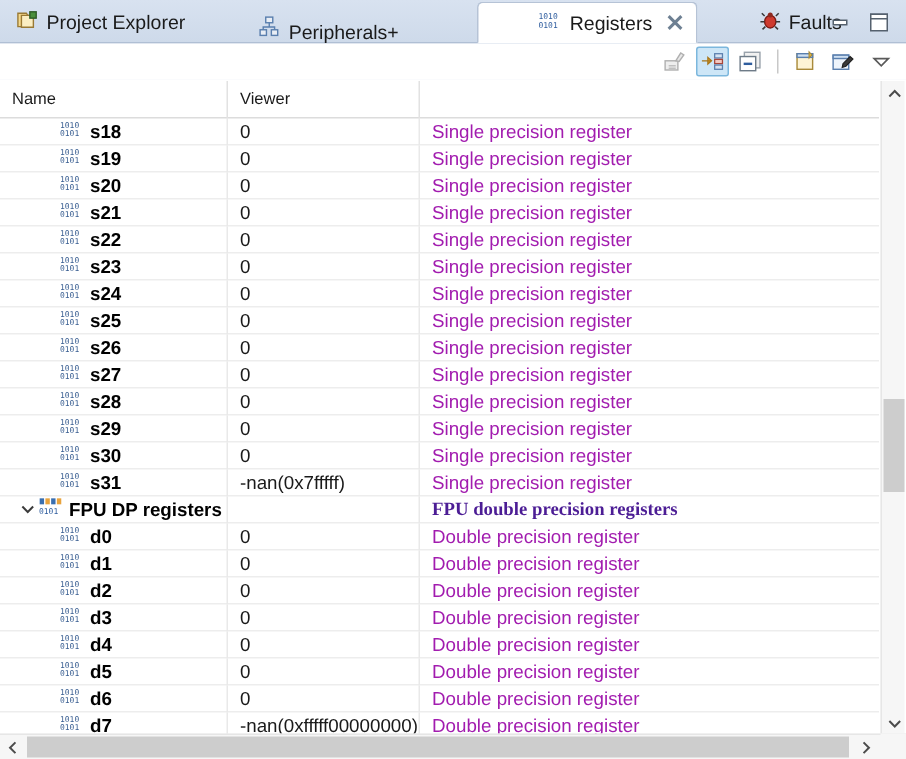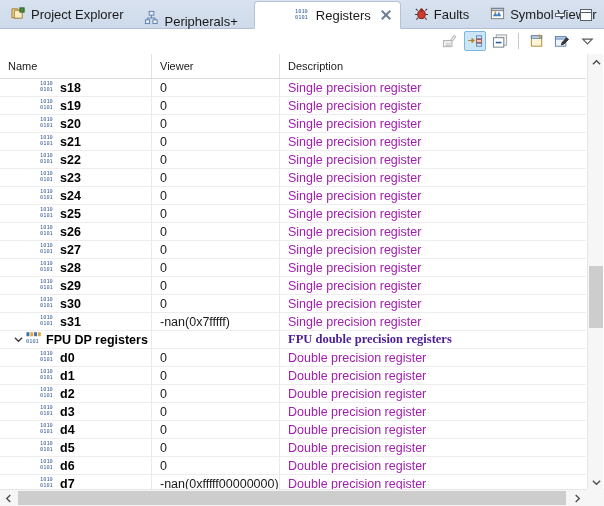--- a/index.html
+++ b/index.html
@@ -15,20 +15,21 @@
     width: 604px; height: 506px;
     background: #d4dfee;
   }
 
   
   .tabbar {
     position: absolute; left: 0; top: 0; width: 604px; height: 29px;
     background: linear-gradient(to bottom, #d8e2f0 0%, #cedaea 100%);
     display: flex; align-items: flex-end;
     border-bottom: 1px solid #b0bfd4;
+    gap: 28px;
   }
   .tab {
     display: flex; align-items: center; gap: 5px;
     height: 27px; padding: 0 8px 0 7px;
     font-size: 13px; color: #1a1a1a; white-space: nowrap;
     cursor: default;
   }
   .tab.active {
     background: #ffffff;
     border: 1px solid #b6c3d6;
@@ -180,21 +181,21 @@
         <svg width="15" height="15" viewBox="0 0 16 16">
           <rect x="5.5" y="1.5" width="5" height="4" fill="#e9eef5" stroke="#5a7fae" stroke-width="1"></rect>
           <rect x="1.5" y="10.5" width="4.5" height="4" fill="#e9eef5" stroke="#5a7fae" stroke-width="1"></rect>
           <rect x="9.5" y="10.5" width="4.5" height="4" fill="#e9eef5" stroke="#5a7fae" stroke-width="1"></rect>
           <path d="M8 5.5v3M3.7 10.5v-2h8.1v2" fill="none" stroke="#5a7fae" stroke-width="1"></path>
         </svg>
       </span>
       <span class="tab-label">Peripherals+</span>
     </div>
 
-    <div class="tab active" style="margin-left:8px;padding-left:40px;">
+    <div class="tab active" style="margin-left:16px;padding-left:40px;">
       <span class="icon">
         <svg width="16" height="15" viewBox="0 0 18 16">
           <text x="0" y="7" font-family="DejaVu Sans Mono, monospace" font-size="6" fill="#2f5d9e">1010</text>
           <text x="0" y="14" font-family="DejaVu Sans Mono, monospace" font-size="6" fill="#2f5d9e">0101</text>
         </svg>
       </span>
       <span class="tab-label">Registers</span>
       <span class="tab-close"></span>
     </div>
 
@@ -288,21 +289,20 @@
     </div>
   </div>
 
   <div class="tablewrap">
 
     <div class="grid">
 
       <div class="hdr">
         <div class="cell col-name">Name</div>
         <div class="cell col-value">Viewer</div>
-        <div class="cell col-desc">Description</div>
       </div>
 
       <div class="rows" id="rows">
           <div class="row">
             <div class="cell col-name namecell">
               <span class="indent-child"></span>
               <span class="regicon"><svg width="16" height="14" viewBox="0 0 18 15">
                   <text x="0" y="6.5" font-family="DejaVu Sans Mono, monospace" font-size="6" fill="#3a5f92">1010</text>
                   <text x="0" y="13" font-family="DejaVu Sans Mono, monospace" font-size="6" fill="#3a5f92">0101</text>
                 </svg></span>

